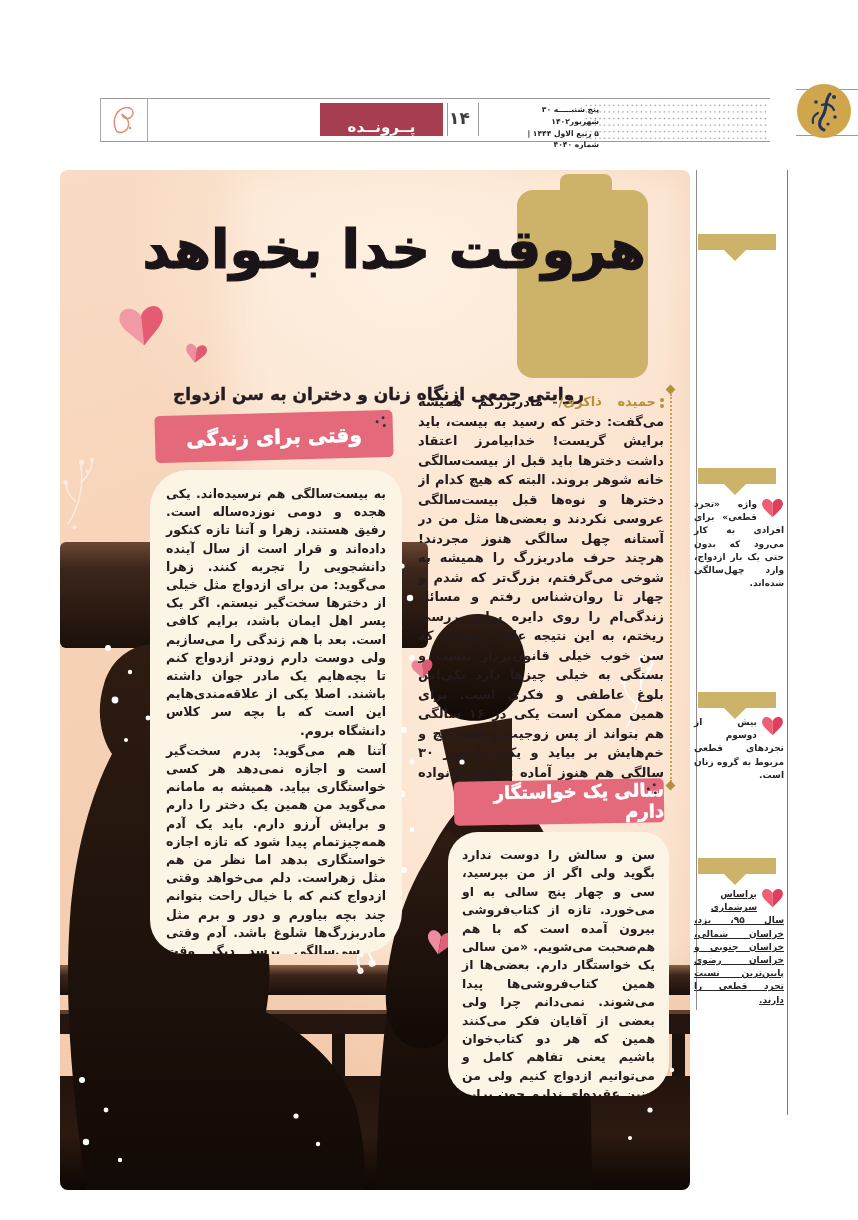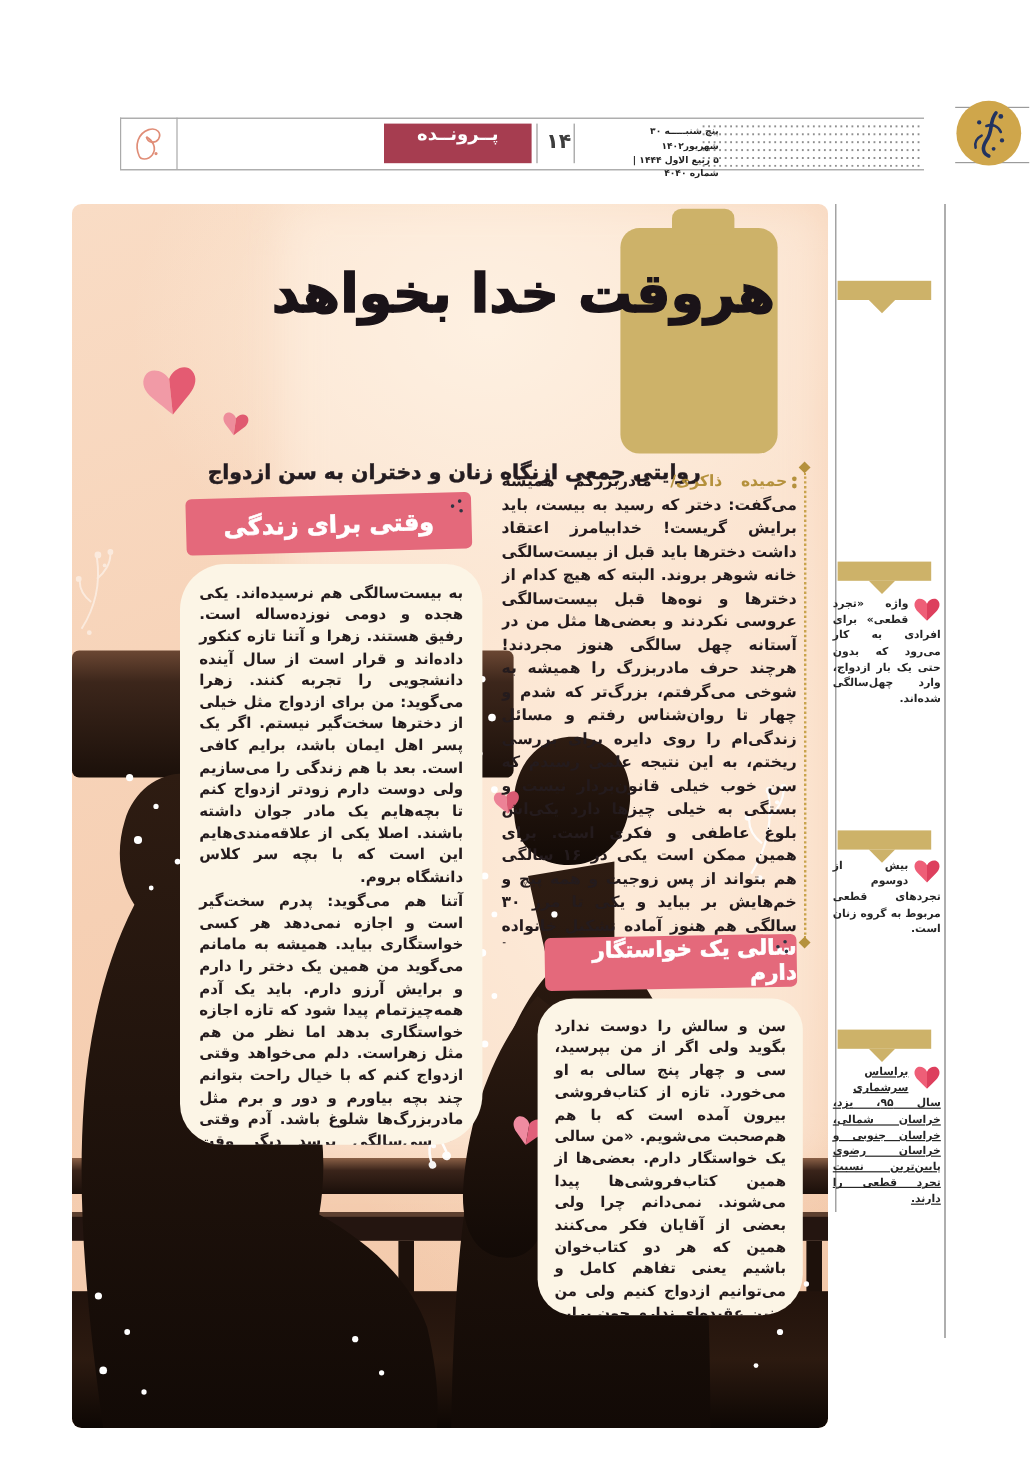--- a/index.html
+++ b/index.html
@@ -6,43 +6,43 @@
   .abs{position:absolute;}
   .page{position:relative;width:858px;height:1220px;background:#fff;overflow:hidden;
         font-family:"DejaVu Sans",sans-serif;}
   .hline{background:#9b9b9b;height:1px;}
   .vline{background:#9b9b9b;width:1px;}
 
   
   .orn-box{left:100px;top:98px;width:46px;height:43px;border-left:1px solid #aaa;border-right:1px solid #aaa;
            display:flex;align-items:center;justify-content:center;}
   .section-box{left:320px;top:103px;width:123px;height:33px;background:var(--maroon);
-           color:#fff;display:flex;align-items:flex-start;justify-content:center;
+           color:#fff;display:flex;align-items:flex-end;justify-content:center;
            font-weight:700;font-size:15px;letter-spacing:1px;direction:rtl;}
-  .pagenum{left:449px;top:108px;width:27px;font-size:17px;font-weight:700;color:#3d3d3d;text-align:right;}
+  .pagenum{left:449px;top:108px;width:27px;font-size:17px;font-weight:700;color:#3d3d3d;text-align:left;}
   .dateblock{left:502px;top:104px;width:97px;font-size:7.6px;font-weight:700;color:#222;
            line-height:1.55;direction:rtl;text-align:right;}
   .leaders{left:584px;top:102px;width:184px;height:37px;
            background-image:radial-gradient(circle,#8f8f8f 0.7px,transparent 1px);
            background-size:4.6px 6.6px;}
   .masthead-circle{left:797px;top:84px;width:54px;height:54px;border-radius:50%;background:#cfa64b;
            display:flex;align-items:center;justify-content:center;}
 
   
   .artwork{left:60px;top:170px;width:630px;height:1020px;border-radius:8px;overflow:hidden;
      background:
        radial-gradient(ellipse 480px 380px at 55% 10%, #fdeedd 0%, rgba(253,238,221,0) 62%),
        radial-gradient(ellipse 420px 620px at 72% 52%, #fce4cd 0%, rgba(252,228,205,0) 70%),
        linear-gradient(160deg,#f9dcc5 0%,#f6d0b4 48%,#f2c7a8 100%);}
   .artsvg{left:0;top:0;width:630px;height:1020px;}
 
   .gold-box{right:42px;top:20px;width:131px;height:188px;background:var(--gold);border-radius:16px;}
   .gold-notch{right:78px;top:4px;width:52px;height:30px;background:var(--gold);border-radius:8px 8px 0 0;}
   .headline{right:44px;top:48px;width:520px;direction:rtl;text-align:right;
-            font-size:45px;font-weight:900;color:#1a1318;-webkit-text-stroke:1.2px #1a1318;
+            font-size:54px;font-weight:900;color:#1a1318;-webkit-text-stroke:1.2px #1a1318;
             letter-spacing:-1px;}
   .subtitle{right:106px;top:166px;width:440px;direction:rtl;text-align:right;
             font-size:17px;font-weight:700;color:#241c20;margin-top:48px;-webkit-text-stroke:0.4px #241c20;}
 
   .col-main{right:26px;top:222px;width:246px;height:394px;direction:rtl;text-align:justify;
             font-size:13px;line-height:19.5px;font-weight:700;color:#241b1d;overflow:hidden;}
   .col-main p{margin:0 0 3px 0;}
   .byline{color:var(--goldDark);margin-top:20px;}
   .bdots{display:inline-block;width:4px;height:4px;border-radius:50%;background:var(--goldDark);
          box-shadow:0 6px 0 0 var(--goldDark);vertical-align:4px;margin-left:4px;}

